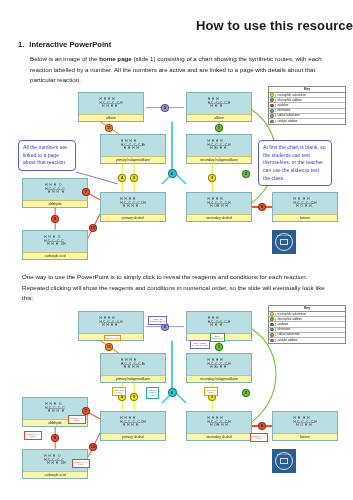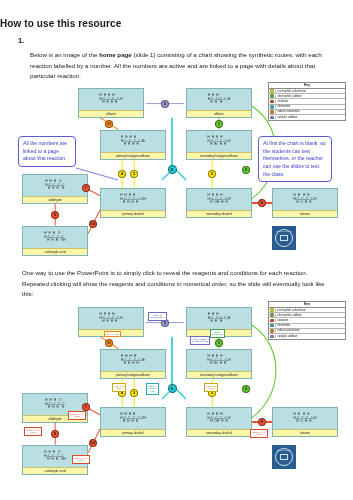--- a/index.html
+++ b/index.html
@@ -1,19 +1,19 @@
 <!DOCTYPE html>
 <html><head>
 <meta charset="utf-8">
 <style>
   html,body{margin:0;padding:0;background:#fff;}
   body{width:353px;height:500px;font-family:"Liberation Sans",sans-serif;color:#1a1a1a;overflow:hidden;}
   .page{position:relative;width:353px;height:500px;}
 
-  h1.doc-title{font-size:10px;font-weight:bold;text-align:left;margin:0;padding:18px 0 0 0;letter-spacing:.1px;}
+  h1.doc-title{font-size:13px;font-weight:bold;text-align:right;margin:0;padding:18px 0 0 0;letter-spacing:.1px;}
   .sec-head{display:flex;gap:5px;font-size:7.6px;font-weight:bold;margin:7px 0 0 18px;}
   .para{font-size:6.2px;line-height:1.72;margin:5px 30px 0 30px;text-align:left;}
   .para b{font-weight:bold;}
   .para2{font-size:6.2px;line-height:1.72;margin:0 22px 0 22px;text-align:left;}
 
   
   .chart{position:relative;margin:0 auto;}
   .chart *{box-sizing:border-box;}
 
   .mol{position:absolute;background:#b9dfe2;border:0.6px solid #7fb3b8;}
@@ -57,20 +57,21 @@
 </style>
 </head>
 <body>
 
 <div class="page">
 
   <h1 class="doc-title">How to use this resource</h1>
 
   <div class="sec-head">
     <span>1.</span>
+    <span>Interactive PowerPoint</span>
   </div>
 
   <p class="para"><span>Below is an image of the </span><b>home page</b><span> (slide 1) consisting of a chart showing the synthetic routes, with each reaction labelled by a number. All the numbers are active and are linked to a page with details about that particular reaction.</span></p>
 
   <div class="chart" id="chart1" style="width:353px;height:180px;margin-top:2px;">
       <svg class="ov" width="353px" height="180px" style="position: absolute; left: 0px; top: 0px; overflow: visible; pointer-events: none;">
         <path d="M162,96 L172,86 L172,34" stroke="#22c8d2" stroke-width="1.2" fill="none"></path>
         <path d="M186,96 L176,86" stroke="#22c8d2" stroke-width="1.2" fill="none"></path>
         <path d="M252,22 C288,46 284,104 236,124 L205,126" stroke="#64c832" stroke-width="1.1" fill="none"></path>
         <path d="M76,84 L118,96" stroke="#5b5bd6" stroke-width="0.8" fill="none"></path>

